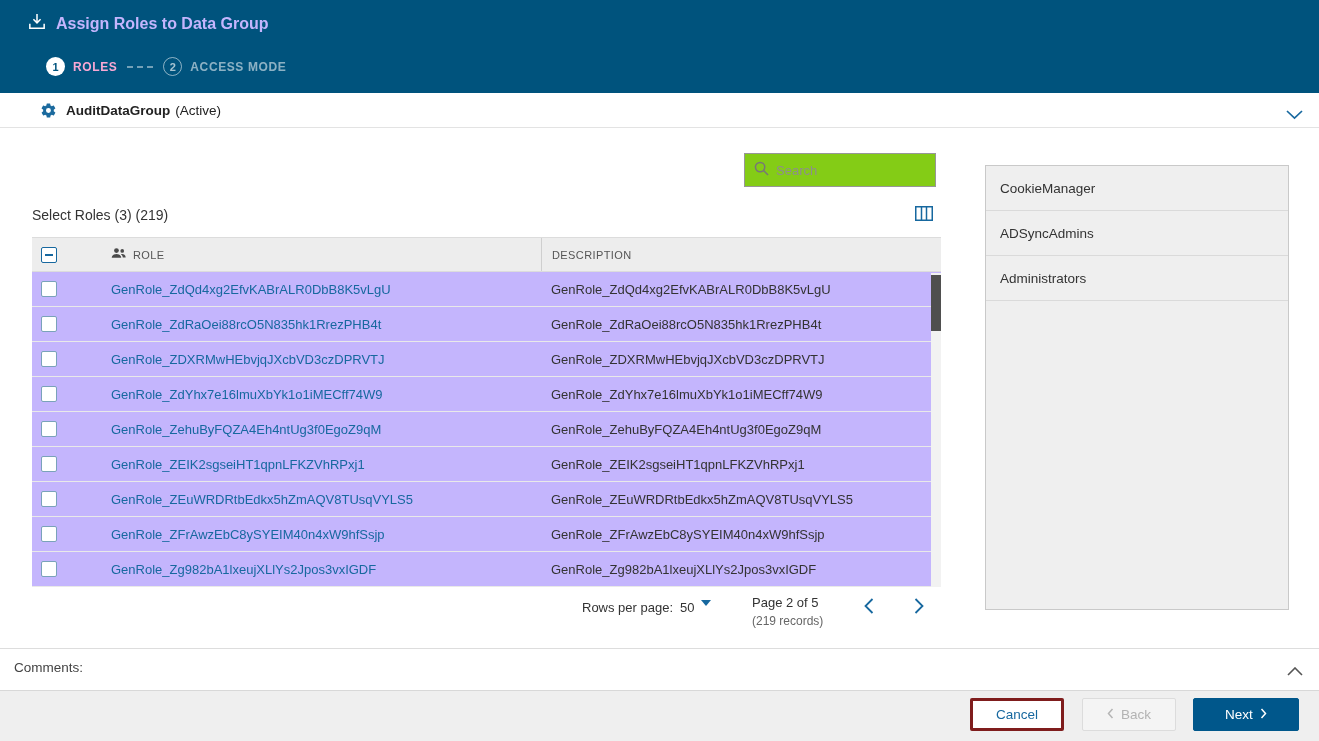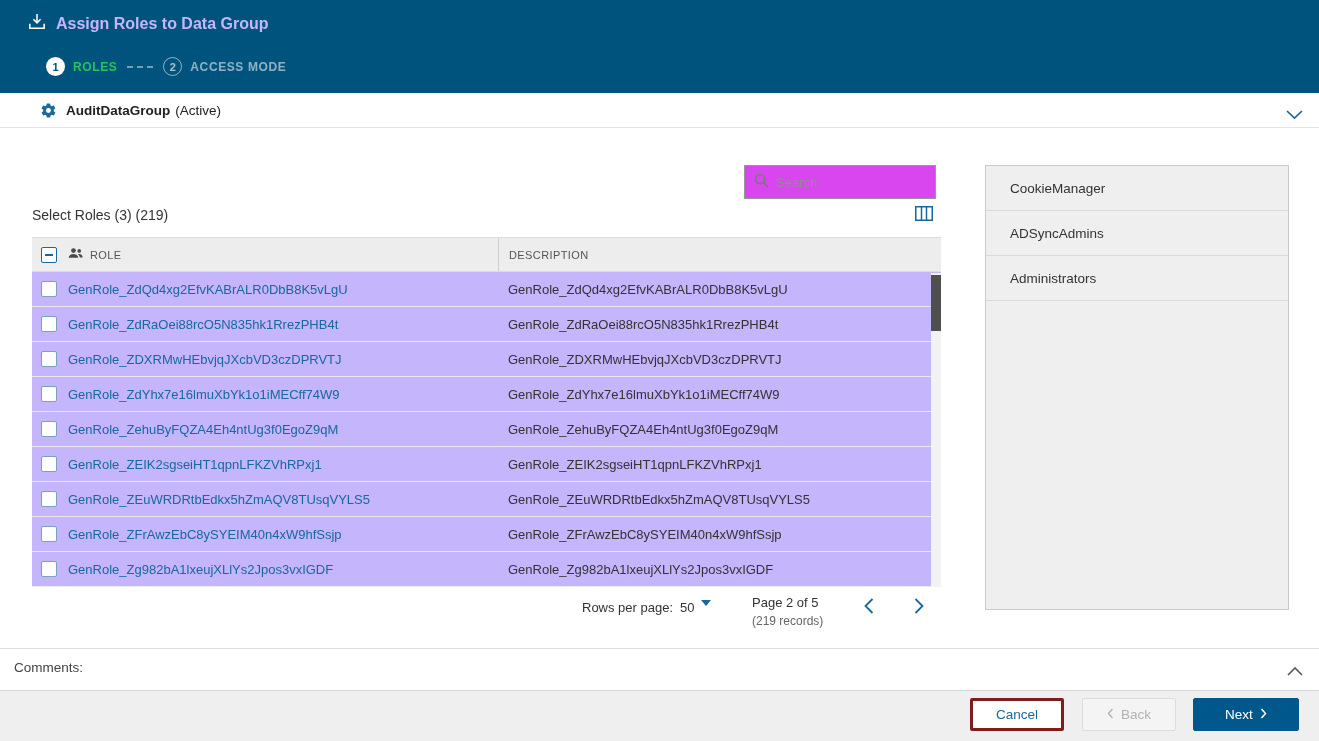--- a/index.html
+++ b/index.html
@@ -8,45 +8,45 @@
   .page { position:relative; width:1319px; height:741px; background:#fff; overflow:hidden; }
 
   
   .header { position:absolute; top:0; left:0; width:100%; height:93px; background:#00537d; }
   .title-row { position:absolute; top:13px; left:28px; display:flex; align-items:center; gap:10px; color:#c4b5fd; font-size:16px; font-weight:bold; }
   .stepper { position:absolute; top:57px; left:46px; display:flex; align-items:center; }
   .step-circle { width:19px; height:19px; border-radius:50%; display:flex; align-items:center; justify-content:center; font-size:11px; font-weight:bold; flex:none; }
   .step-circle.active { background:#fff; color:#00537d; }
   .step-circle.inactive { border:1px solid rgba(255,255,255,.55); color:rgba(255,255,255,.65); }
   .step-label { font-size:12px; font-weight:bold; letter-spacing:.6px; margin-left:8px; }
-  .step-label.active { color:#22c55e; }
+  .step-label.active { color:#f9a8d4; }
   .step-label.inactive { color:rgba(255,255,255,.55); }
   .step-dash { width:26px; border-top:2px dashed rgba(255,255,255,.45); margin:0 10px; }
 
   
   .group-bar { position:absolute; top:93px; left:0; width:100%; height:35px; background:#fff; border-bottom:1px solid #e3e3e3; display:flex; align-items:center; padding-left:40px; }
   .gear { display:flex; align-items:center; }
   .group-name { font-size:13.5px; color:#222; font-weight:bold; margin-left:9px; }
   .group-status { font-size:13.5px; color:#222; margin-left:5px; }
   .group-chevron { position:absolute; right:16px; top:13px; cursor:pointer; }
 
   
-  .search-box { position:absolute; left:744px; top:153px; width:192px; height:33px; border:1px solid #979797; display:flex; align-items:center; padding:16px 9px; gap:7px; background:#d946ef;margin-top:12px; }
+  .search-box { position:absolute; left:744px; top:153px; width:192px; height:33px; border:1px solid #979797; display:flex; align-items:center; padding:16px 9px; gap:7px; background:#84cc16; }
   .search-box input { border:0; outline:0; flex:1; min-width:0; font-size:13px; color:#333; font-family:inherit; background:transparent; }
   .search-box input::placeholder { color:#8e8e8e; }
 
   
   .select-roles-title { position:absolute; left:32px; top:207px; font-size:14px; color:#333; }
   .column-chooser { position:absolute; left:915px; top:206px; cursor:pointer; }
 
   .table { position:absolute; left:32px; top:237px; width:909px; font-size:13px; }
   .thead { display:flex; height:35px; background:#ededed; border-top:1px solid #dcdcdc; border-bottom:1px solid #dcdcdc; }
   .tcell { display:flex; align-items:center; }
   .cbcell { width:34px; justify-content:center; flex:none; }
-  .rolecell { width:432px; flex:none; gap:7px; padding-left:2px; overflow:hidden; white-space:nowrap; }
+  .rolecell { width:432px; flex:none; gap:7px; padding-left:2px; overflow:hidden; white-space:nowrap;margin-left:43px; }
   .desccell { flex:1; padding-left:10px; padding-right:16px; color:#333; overflow:hidden; white-space:nowrap; }
   .thead .desccell { border-left:1px solid #cfcfcf; }
   .htext { font-size:11px; color:#555; letter-spacing:.4px; }
   .trow { display:flex; height:35px; border-bottom:1px solid #e9e9e9; background:#c4b5fd; }
   .rolelink { color:#17689f; text-decoration:none; cursor:pointer; }
 
   .checkbox { width:16px; height:16px; border:1px solid #7aa2ba; border-radius:2px; background:#fff; display:inline-block; position:relative; cursor:pointer; }
   .checkbox.indeterminate { border-color:#17689f; }
   .checkbox.indeterminate::after { content:""; position:absolute; left:3px; top:6px; width:8px; height:2.5px; background:#17689f; }
 
@@ -58,21 +58,21 @@
   .rpp-select { display:flex; margin-left:7px; cursor:pointer; }
   .caret { width:0; height:0; border-left:5px solid transparent; border-right:5px solid transparent; border-top:6px solid #17689f; margin-left:6px; }
   .pageinfo { position:absolute; left:752px; top:595px; font-size:13px; color:#333; }
   .pageinfo .records { font-size:12px; color:#666; margin-top:4px; }
   .pg-prev { position:absolute; left:864px; top:598px; cursor:pointer; }
   .pg-next { position:absolute; left:914px; top:598px; cursor:pointer; }
 
   
   .sel-title { position:absolute; left:985px; top:164px; font-size:14.5px; color:#222; }
   .sel-box { position:absolute; left:985px; top:165px; width:304px; height:445px; background:#efefef; border:1px solid #c9c9c9; }
-  .selitem { height:45px; display:flex; align-items:center; padding:0 24px; border-bottom:1px solid #dadada; font-size:13.5px; color:#333; cursor:pointer; }
+  .selitem { height:45px; display:flex; align-items:center; padding:0 14px; border-bottom:1px solid #dadada; font-size:13.5px; color:#333; cursor:pointer; }
 
   
   .comments-bar { position:absolute; top:648px; left:0; width:100%; height:42px; border-top:1px solid #ddd; background:#fff; }
   .comments-label { position:absolute; left:14px; top:11px; font-size:13.5px; color:#444; }
   .comments-chevron { position:absolute; right:16px; top:13px; cursor:pointer; }
 
   
   .footer { position:absolute; top:690px; left:0; width:100%; height:51px; background:#efefef; border-top:1px solid #d8d8d8; }
   .btn { position:absolute; top:7px; height:33px; border-radius:2px; font-size:13.5px; display:flex; align-items:center; justify-content:center; gap:7px; cursor:pointer; font-family:inherit; }
   .btn-cancel { left:970px; width:94px; background:#fff; border:3px solid #7f1d1d; color:#17689f; }

